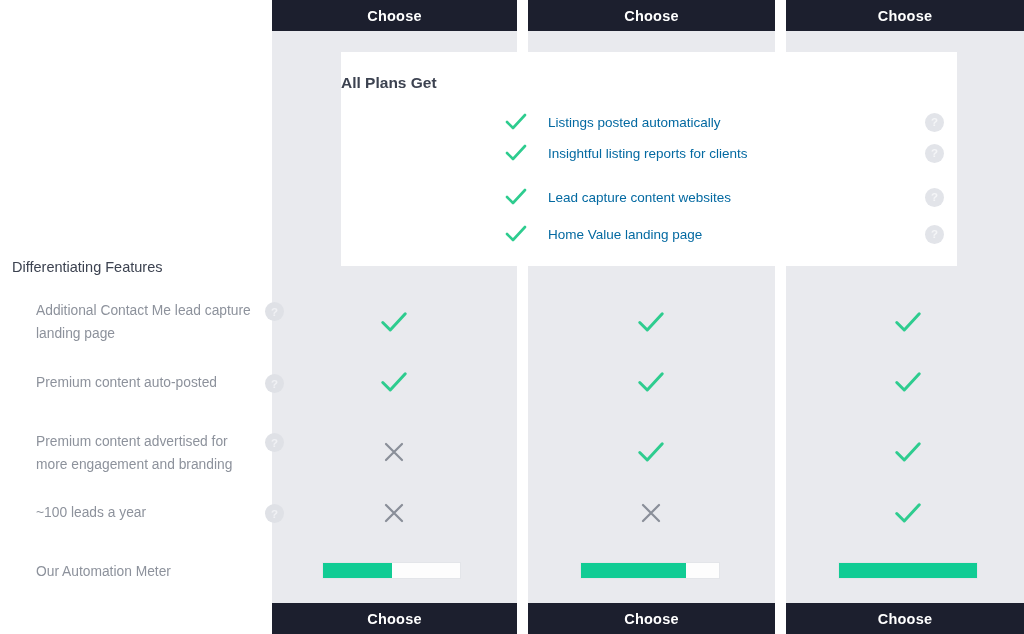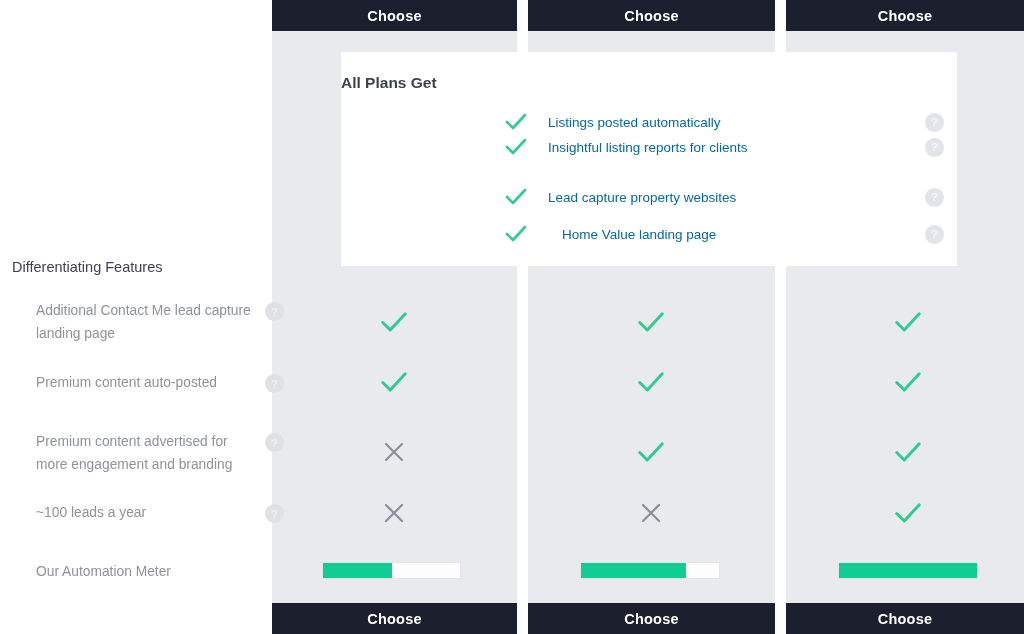--- a/index.html
+++ b/index.html
@@ -46,23 +46,23 @@
   #all-plans-title {
     position: absolute; top: 22px; left: 0; width: 100%;
     text-align: left;
     font-size: 15.5px; font-weight: bold; color: #3c4250;
   }
   .apg-row {
     position: absolute; left: 163px; width: 440px; height: 38px;
     display: flex; align-items: center;
   }
   #apg-row-0 { top: 51px; }
-  #apg-row-1 { top: 76px; }
+  #apg-row-1 { top: 82px; }
   #apg-row-2 { top: 126px; }
-  #apg-row-3 { top: 163px; gap: 14px; }
+  #apg-row-3 { top: 163px; }
   .apg-check { width: 34px; display: flex; align-items: center; }
   .apg-label {
     flex: 1; font-size: 13.5px; color: #0369a1; padding-left: 10px;
     white-space: nowrap;
   }
   .apg-help { width: 32px; display: flex; justify-content: flex-end; }
 
   
   #features-heading {
     position: absolute; left: 12px; top: 259px;
@@ -154,21 +154,21 @@
           <span class="help-badge on-white">?</span>
         </span>
     </div>
 
     <div class="apg-row" id="apg-row-2">
       <span class="apg-check">
         <svg width="24" height="20" viewBox="0 0 24 20">
             <path d="M3 10 L9 16 L21 3" fill="none" stroke="#2ecc8f" stroke-width="2.6" stroke-linecap="round" stroke-linejoin="round"></path>
           </svg>
       </span>
-      <span class="apg-label">Lead capture property websites</span>
+      <span class="apg-label">Lead capture content websites</span>
       <span class="apg-help">
           <span class="help-badge on-white">?</span>
         </span>
     </div>
 
     <div class="apg-row" id="apg-row-3">
       <span class="apg-check">
         <svg width="24" height="20" viewBox="0 0 24 20">
             <path d="M3 10 L9 16 L21 3" fill="none" stroke="#2ecc8f" stroke-width="2.6" stroke-linecap="round" stroke-linejoin="round"></path>
           </svg>

